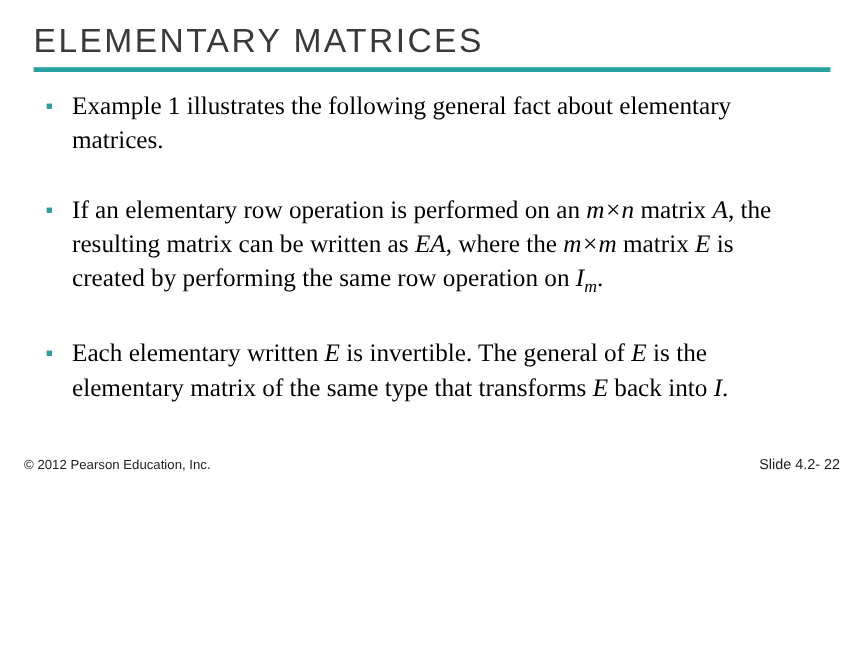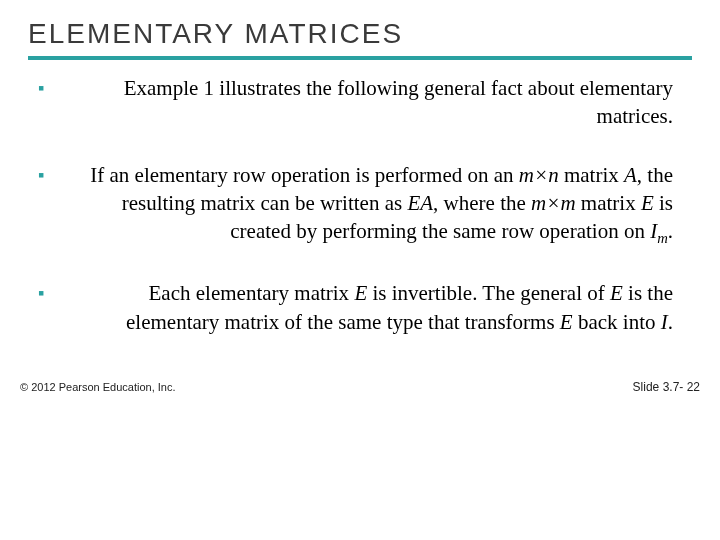--- a/index.html
+++ b/index.html
@@ -1,20 +1,20 @@
 <!DOCTYPE html>
 <html><head>
 <meta charset="utf-8">
 <style>
   * { margin: 0; padding: 0; box-sizing: border-box; }
   html, body { width: 720px; height: 540px; background: #fff; font-family: "Times New Roman", Times, serif; color: #000; }
   .slide { width: 720px; height: 404px; position: relative; padding: 0; }
   .title-wrap { padding: 18px 28px 0 28px; }
   .title { font-family: Arial, Helvetica, sans-serif; font-size: 28px; letter-spacing: 2px; color: #3a3a3a; padding-bottom: 6px; border-bottom: 4px solid #2aa1a1; }
-  .content { padding: 14px 47px 0 38px; text-align: right; }
+  .content { padding: 14px 60px 0 38px; }
   ul.bullets { list-style: none; }
   ul.bullets > li { position: relative; padding-left: 22px; font-size: 21px; line-height: 1.35; margin-bottom: 30px; }
   ul.bullets > li::before { content: "\25AA"; position: absolute; left: 0; top: 2px; font-size: 18px; color: #2aa1a1; }
   .ital { font-style: italic; }
   .sub { font-style: italic; font-size: 0.7em; vertical-align: sub; }
   .mx { font-style: italic; font-family: "Times New Roman", serif; }
   .footer { position: absolute; left: 0; right: 0; bottom: 10px; padding: 0 20px; font-family: Arial, Helvetica, sans-serif; font-size: 11px; color: #222; display: flex; justify-content: space-between; align-items: baseline; gap: 32px; }
   .footer .right { font-size: 12px; }
   .footer .pg { font-weight: normal; }
 </style>
@@ -32,26 +32,26 @@
 
       <li>
         <span>Example 1 illustrates the following general fact about elementary matrices.</span>
       </li>
 
       <li>
         <span>If an elementary row operation is performed on an </span><span class="mx">m</span><span class="mx">×</span><span class="mx">n</span><span> matrix </span><span class="ital">A</span><span>, the resulting matrix can be written as </span><span class="ital">EA</span><span>, where the </span><span class="mx">m</span><span class="mx">×</span><span class="mx">m</span><span> matrix </span><span class="ital">E</span><span> is created by performing the same row operation on </span><span class="ital">I</span><span class="sub">m</span><span>.</span>
       </li>
 
       <li>
-        <span>Each elementary matrix </span><span class="ital">E</span><span> is invertible. The general of </span><span class="ital">E</span><span> is the elementary matrix of the same type that transforms </span><span class="ital">E</span><span> back into </span><span class="ital">I</span><span>.</span>
+        <span>Each elementary written </span><span class="ital">E</span><span> is invertible. The general of </span><span class="ital">E</span><span> is the elementary matrix of the same type that transforms </span><span class="ital">E</span><span> back into </span><span class="ital">I</span><span>.</span>
       </li>
 
     </ul>
   </div>
 
   <div class="footer">
     <div class="left">© 2012 Pearson Education, Inc.</div>
     <div class="right">
-      <span>Slide 3.7- </span><span class="pg">22</span>
+      <span>Slide 4.2- </span><span class="pg">22</span>
     </div>
   </div>
 
 </div>
 
 </body></html>

